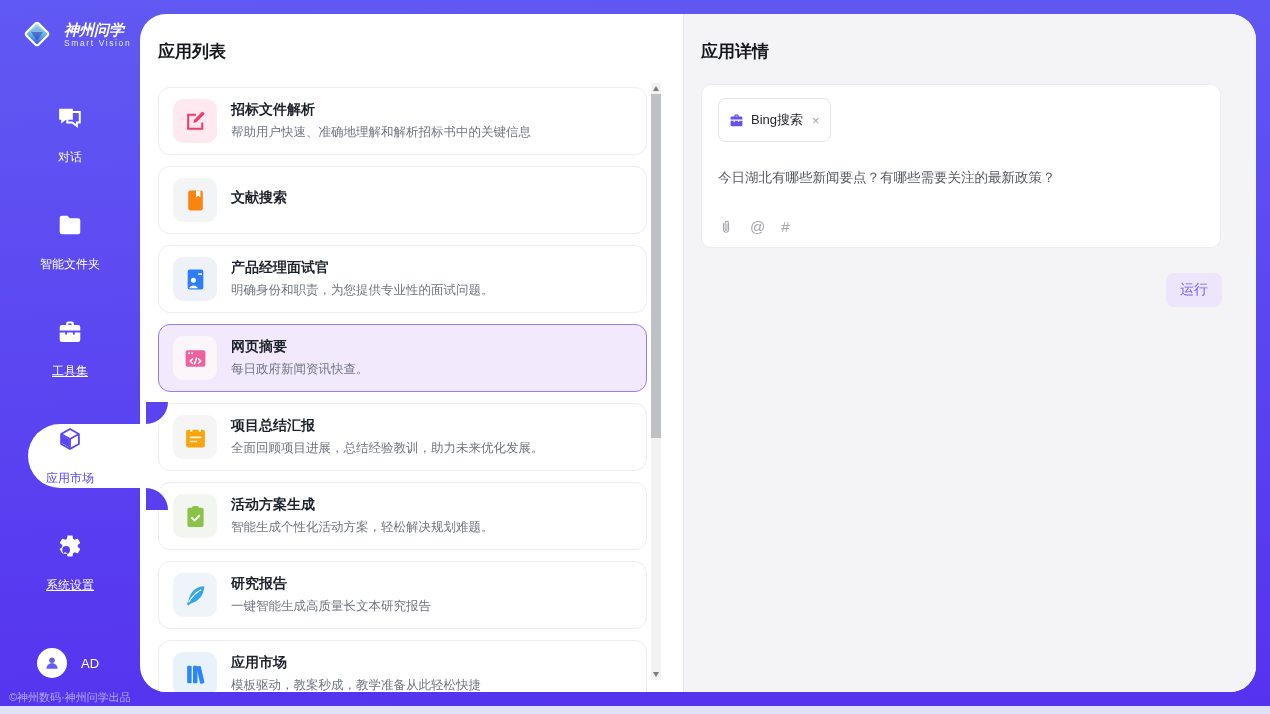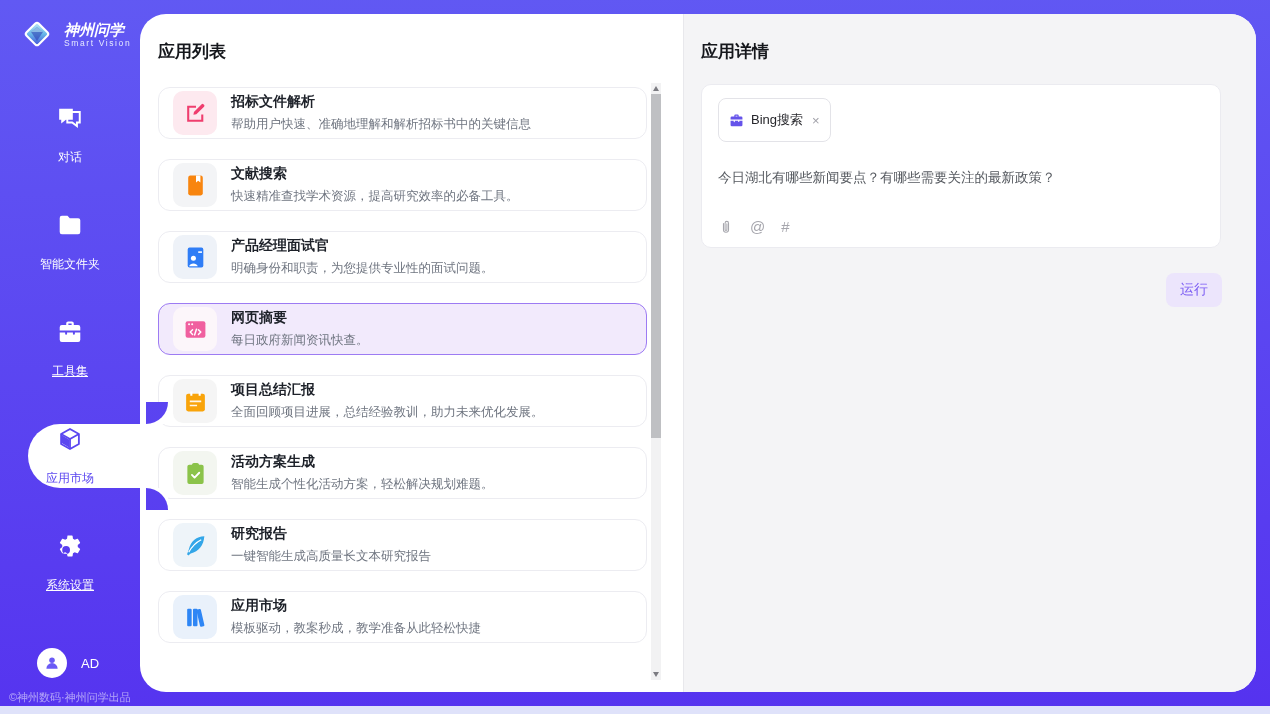--- a/index.html
+++ b/index.html
@@ -36,21 +36,21 @@
     justify-content:center;color:#6a5af5;cursor:pointer;}
   .avatar svg{width:18px;height:18px;}
   .user-label{color:#fff;font-size:13px;}
   .copyright{position:absolute;bottom:9px;left:9px;font-size:11px;color:rgba(255,255,255,.55);white-space:nowrap;}
   
   .main{position:absolute;left:140px;top:14px;right:14px;bottom:22px;background:#fff;
     border-radius:26px;display:flex;overflow:hidden;z-index:1;}
   .left-panel{flex:0 0 543px;width:543px;position:relative;padding:26px 0 0 18px;box-sizing:border-box;}
   .panel-title{font-size:17px;font-weight:bold;color:#15171c;}
   .app-list{margin-top:24px;width:489px;}
-  .app-card{height:52px;border:1px solid #ececf1;border-radius:12px;margin-bottom:20px;display:flex;
+  .app-card{height:68px;border:1px solid #ececf1;border-radius:12px;margin-bottom:11px;display:flex;
     align-items:center;padding:0 14px;box-sizing:border-box;background:#fff;cursor:pointer;}
   .app-card.selected{background:#f2eafc;border:1.5px solid #9d7bf3;}
   .card-icon{width:44px;height:44px;border-radius:10px;display:flex;align-items:center;justify-content:center;
     margin-right:14px;flex:0 0 44px;}
   .card-icon svg{width:25px;height:25px;}
   .card-title{font-size:14px;font-weight:bold;color:#1d2129;margin-bottom:5px;}
   .card-desc{font-size:12.5px;color:#6f7580;}
   
   .scrollbar{position:absolute;top:69px;right:22px;bottom:12px;width:10px;background:#f2f2f3;cursor:pointer;}
   .sb-arrow{position:absolute;left:0;width:10px;height:11px;display:flex;align-items:center;justify-content:center;}
@@ -195,21 +195,20 @@
 
   <div class="app-card">
     <span class="card-icon" style="background: rgb(243, 244, 246); color: rgb(248, 133, 15);">
             <svg viewBox="0 0 24 24" fill="currentColor">
               <path d="M5 4.5a2 2 0 012-2h10a2 2 0 012 2v15a2 2 0 01-2 2H7a2 2 0 01-2-2z"></path>
               <path fill="#fff" d="M12.5 2.5h4.2V9l-2.1-1.5L12.5 9z"></path>
             </svg>
           </span>
     <div class="card-text">
       <div class="card-title">文献搜索</div>
-      <div class="card-desc">快速精准查找学术资源，提高研究效率的必备工具。</div>
     </div>
   </div>
 
   <div class="app-card">
     <span class="card-icon" style="background: rgb(238, 242, 248); color: rgb(47, 125, 246);">
             <svg viewBox="0 0 24 24" fill="currentColor">
               <rect x="4.5" y="2.5" width="15" height="19" rx="1.8"></rect>
               <circle cx="10" cy="12.8" r="2.4" fill="#fff"></circle>
               <path fill="#fff" d="M5.8 20.5a4.6 4.6 0 018.4 0z"></path>
               <path fill="#fff" opacity=".9" d="M14.6 6h3.6v1.6h-3.6z"></path>

